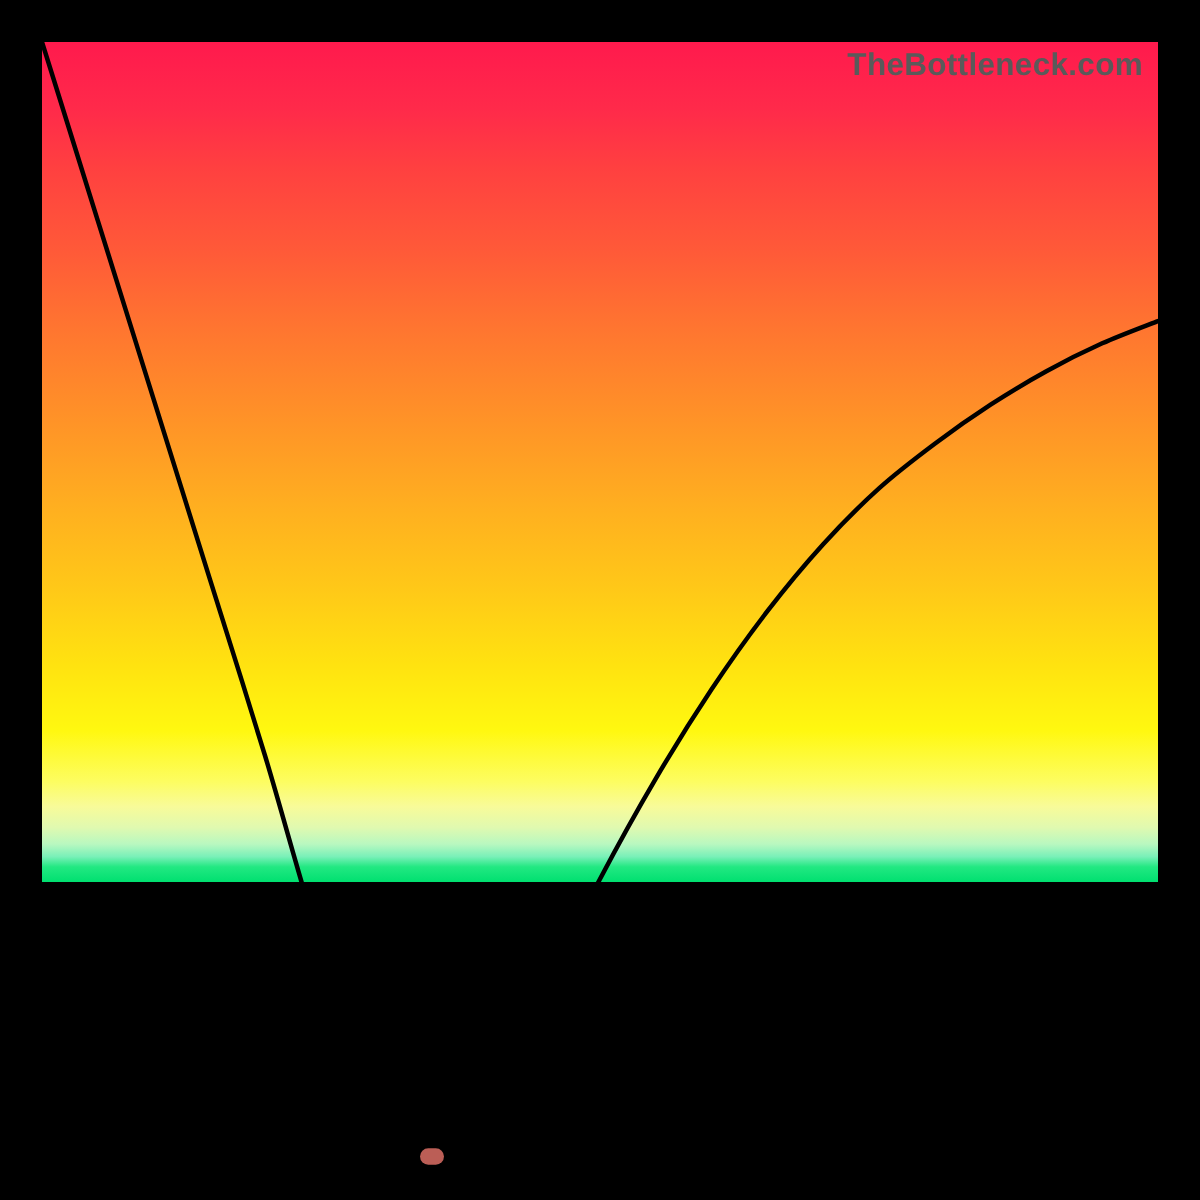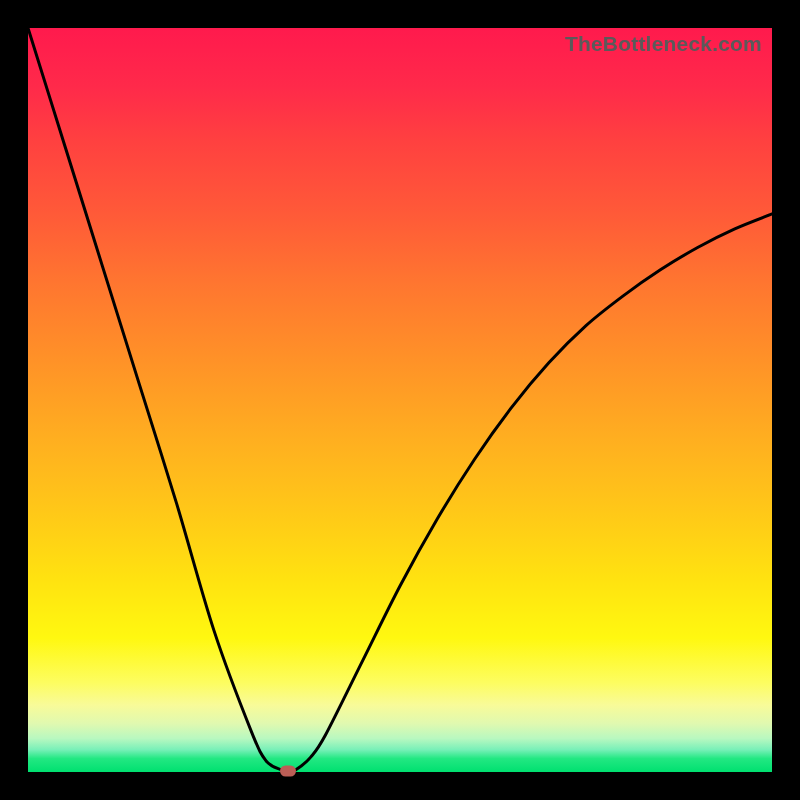--- a/index.html
+++ b/index.html
@@ -8,21 +8,21 @@
     position: relative;
     width: 800px;
     height: 800px;
     background: #000000;
   }
   .plot-area {
     position: absolute;
     left: 28px;
     top: 28px;
     width: 744px;
-    height: 744px;
+    height: 560px;
     background: linear-gradient(to bottom,
       #ff1a4d 0%,
       #ff2a4a 8%,
       #ff4040 15%,
       #ff5a38 25%,
       #ff7530 34%,
       #ff9028 44%,
       #ffae20 55%,
       #ffc818 65%,
       #ffe210 74%,

